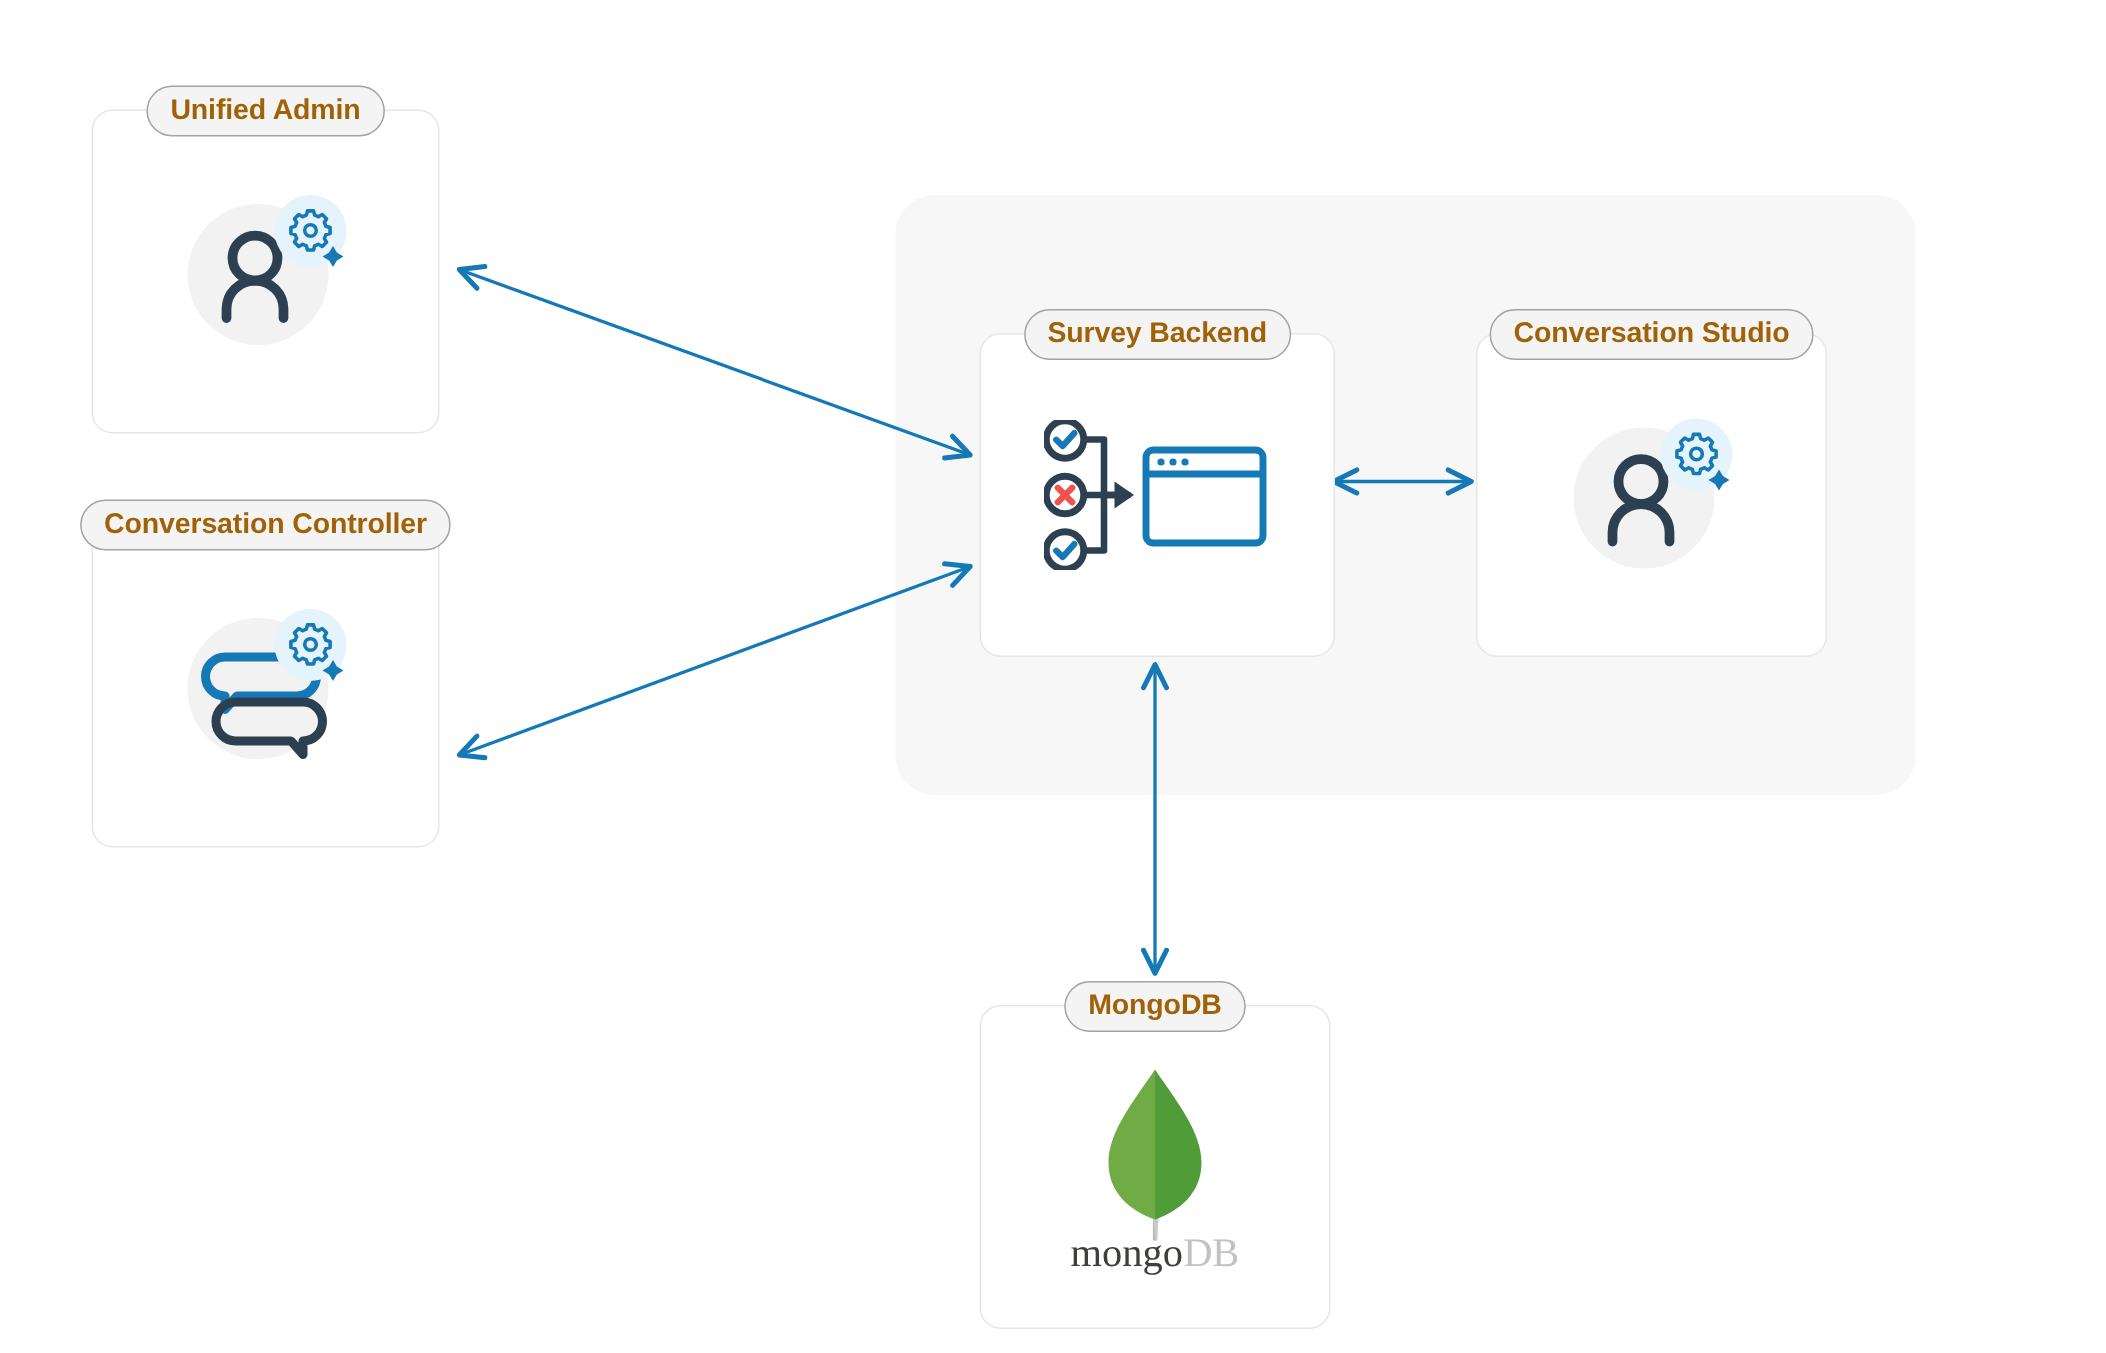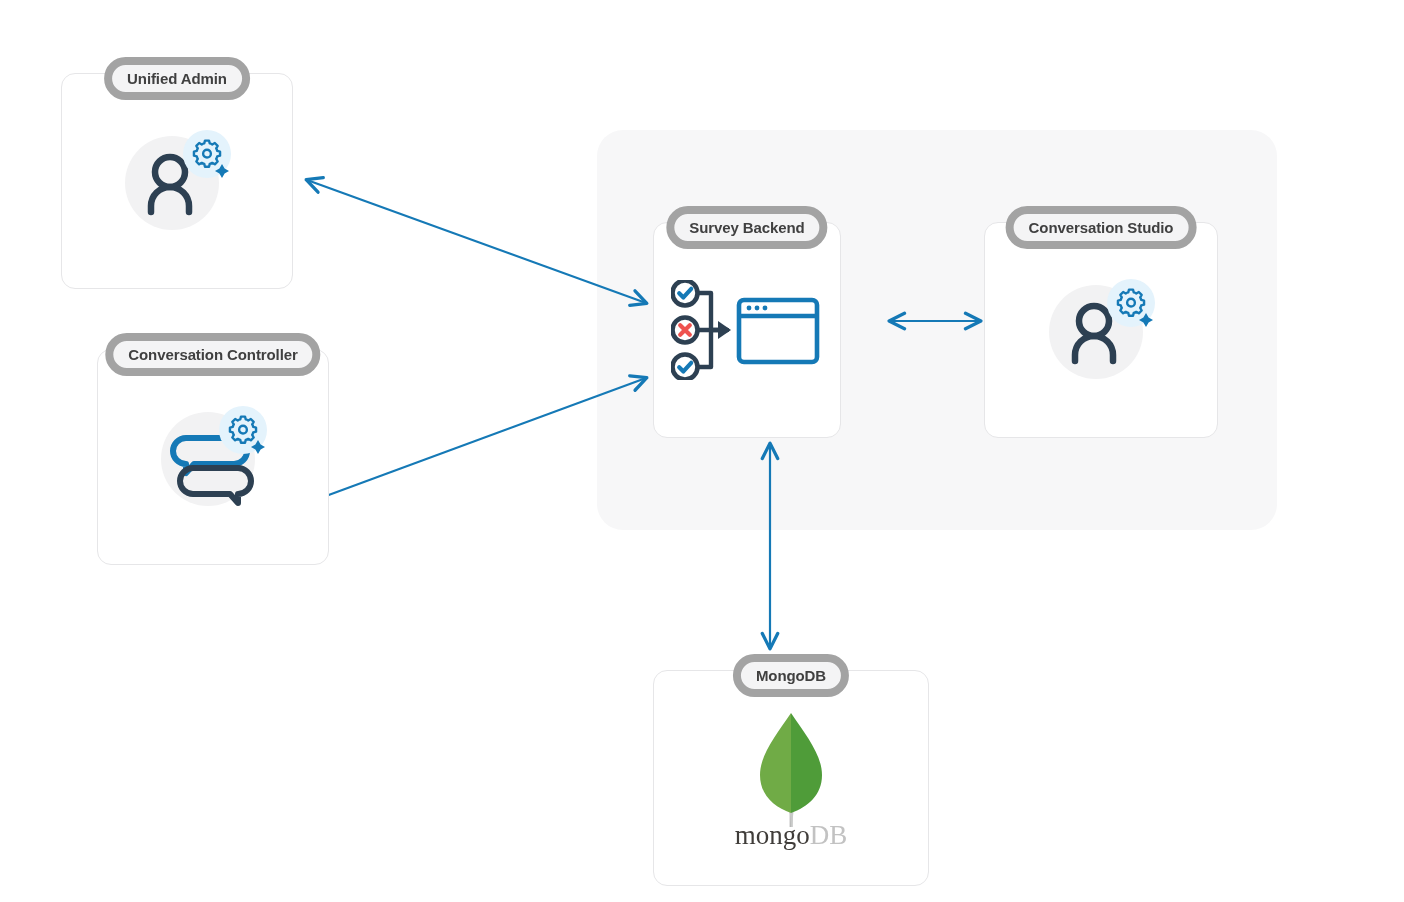--- a/index.html
+++ b/index.html
@@ -30,26 +30,26 @@
     background: #ffffff;
     border: 1px solid #e6e6e8;
     border-radius: 14px;
   }
   .node-label {
     position: absolute;
     top: -17px;
     left: 50%;
     transform: translateX(-50%);
     background: #f4f4f5;
-    border: 8px solid #a3a3a3;
+    border: 1px solid #a3a3a3;
     border-radius: 999px;
     padding: 5px 15px;
-    font-size: 15px;
+    font-size: 19px;
     font-weight: 700;
-    color: #404040;
+    color: #a16207;
     white-space: nowrap;
     line-height: 1.15;
     letter-spacing: -0.1px;
   }
   .node-body {
     position: absolute;
     inset: 0;
     display: flex;
     align-items: center;
     justify-content: center;
@@ -104,21 +104,21 @@
                    A9.6 9.6 0 0 1 -5.7,11.8 L-8.5,13.4 L-11.6,10.3 L-10.0,7.5 A9.6 9.6 0 0 1 -11.1,4.8
                    L-14.2,4.0 L-14.2,-0.4 L-11.1,-1.2 A9.6 9.6 0 0 1 -10.0,-3.9 L-11.6,-6.7 L-8.5,-9.8
                    L-5.7,-8.2 A9.6 9.6 0 0 1 -3.0,-9.3 Z" fill="none" stroke="#1579b6" stroke-width="2.6" stroke-linejoin="round"></path>
           <circle cx="0" cy="1.8" r="4.2" fill="none" stroke="#1579b6" stroke-width="2.6"></circle>
         </g>
         <path d="M100,38 l2.6,4.4 l4.4,2.6 l-4.4,2.6 l-2.6,4.4 l-2.6,-4.4 l-4.4,-2.6 l4.4,-2.6 Z" fill="#1579b6"></path>
       </svg>
     </div>
   </div>
 
-  <div class="node" id="node-conversation-controller" style="left: 61px; top: 349px; width: 232px; height: 216px; border-color: rgb(230, 230, 232); margin-left: 36px;">
+  <div class="node" id="node-conversation-controller" style="left: 61px; top: 349px; width: 232px; height: 216px; border-color: rgb(230, 230, 232);">
     <div class="node-label">Conversation Controller</div>
     <div class="node-body">
       <svg class="icon-wrap" width="110" height="110" viewBox="0 0 110 110" xmlns="http://www.w3.org/2000/svg">
         <circle cx="50" cy="57" r="47" fill="#f2f2f3"></circle>
         <path d="M28,36 h48 a13 13 0 0 1 0 26 h-40 l-8 9 v-9 a13 13 0 0 1 0 -26 Z" fill="none" stroke="#1579b6" stroke-width="6" stroke-linejoin="round"></path>
         <path d="M35,66 h45 a13 13 0 0 1 0 26 v9 l-8 -9 h-37 a13 13 0 0 1 0 -26 Z" fill="none" stroke="#2d4052" stroke-width="6" stroke-linejoin="round"></path>
         <circle cx="85" cy="28" r="24" fill="#e4f3fc"></circle>
         <g transform="translate(85,26) scale(0.92)">
           <path d="M-2.2,-12.4 L2.2,-12.4 L3.0,-9.3 A9.6 9.6 0 0 1 5.7,-8.2 L8.5,-9.8 L11.6,-6.7 L10.0,-3.9
                    A9.6 9.6 0 0 1 11.1,-1.2 L14.2,-0.4 L14.2,4.0 L11.1,4.8 A9.6 9.6 0 0 1 10.0,7.5
@@ -126,21 +126,21 @@
                    A9.6 9.6 0 0 1 -5.7,11.8 L-8.5,13.4 L-11.6,10.3 L-10.0,7.5 A9.6 9.6 0 0 1 -11.1,4.8
                    L-14.2,4.0 L-14.2,-0.4 L-11.1,-1.2 A9.6 9.6 0 0 1 -10.0,-3.9 L-11.6,-6.7 L-8.5,-9.8
                    L-5.7,-8.2 A9.6 9.6 0 0 1 -3.0,-9.3 Z" fill="none" stroke="#1579b6" stroke-width="2.6" stroke-linejoin="round"></path>
           <circle cx="0" cy="1.8" r="4.2" fill="none" stroke="#1579b6" stroke-width="2.6"></circle>
         </g>
         <path d="M100,38 l2.6,4.4 l4.4,2.6 l-4.4,2.6 l-2.6,4.4 l-2.6,-4.4 l-4.4,-2.6 l4.4,-2.6 Z" fill="#1579b6"></path>
       </svg>
     </div>
   </div>
 
-  <div class="node" id="node-survey-backend" style="left: 653px; top: 222px; width: 188px; height: 216px; border-color: rgb(230, 230, 232);">
+  <div class="node" id="node-survey-backend" style="left: 653px; top: 222px; width: 237px; height: 216px; border-color: rgb(230, 230, 232);">
     <div class="node-label">Survey Backend</div>
     <div class="node-body">
       <svg class="icon-wrap" width="152" height="100" viewBox="0 0 152 100" xmlns="http://www.w3.org/2000/svg">
 
         <path d="M22,13 H40 V50 H56" fill="none" stroke="#2d4052" stroke-width="4.4" stroke-linecap="round" stroke-linejoin="round"></path>
         <path d="M22,87 H40 V50" fill="none" stroke="#2d4052" stroke-width="4.4" stroke-linecap="round" stroke-linejoin="round"></path>
         <path d="M22,50 H56" fill="none" stroke="#2d4052" stroke-width="4.4" stroke-linecap="round"></path>
         <path d="M47,41 L60,50 L47,59 Z" fill="#2d4052"></path>
 
         <circle cx="14" cy="13" r="12.5" fill="#ffffff" stroke="#2d4052" stroke-width="4.6"></circle>
@@ -174,21 +174,21 @@
                    A9.6 9.6 0 0 1 -5.7,11.8 L-8.5,13.4 L-11.6,10.3 L-10.0,7.5 A9.6 9.6 0 0 1 -11.1,4.8
                    L-14.2,4.0 L-14.2,-0.4 L-11.1,-1.2 A9.6 9.6 0 0 1 -10.0,-3.9 L-11.6,-6.7 L-8.5,-9.8
                    L-5.7,-8.2 A9.6 9.6 0 0 1 -3.0,-9.3 Z" fill="none" stroke="#1579b6" stroke-width="2.6" stroke-linejoin="round"></path>
           <circle cx="0" cy="1.8" r="4.2" fill="none" stroke="#1579b6" stroke-width="2.6"></circle>
         </g>
         <path d="M100,38 l2.6,4.4 l4.4,2.6 l-4.4,2.6 l-2.6,4.4 l-2.6,-4.4 l-4.4,-2.6 l4.4,-2.6 Z" fill="#1579b6"></path>
       </svg>
     </div>
   </div>
 
-  <div class="node" id="node-mongodb" style="left: 653px; top: 670px; width: 276px; height: 216px; border-color: rgb(230, 230, 232);">
+  <div class="node" id="node-mongodb" style="left: 653px; top: 670px; width: 234px; height: 216px; border-color: rgb(230, 230, 232);">
     <div class="node-label">MongoDB</div>
     <div class="node-body">
       <svg class="icon-wrap" width="150" height="150" viewBox="0 0 150 150" xmlns="http://www.w3.org/2000/svg">
 
         <path d="M73.6,96 L73.6,124 L76.4,124 L76.4,96 Z" fill="#b8b9b8"></path>
         <path d="M72.6,104 q2.4,10 2.4,20 l1.6,0 q0,-10 1.4,-20 Z" fill="#c9cac9"></path>
 
         <path d="M75,10 C60,32 44,52 44,72 C44,92 58,104 75,110 Z" fill="#70ab46"></path>
 
         <path d="M75,10 C90,32 106,52 106,72 C106,92 92,104 75,110 Z" fill="#4f9c39"></path>

